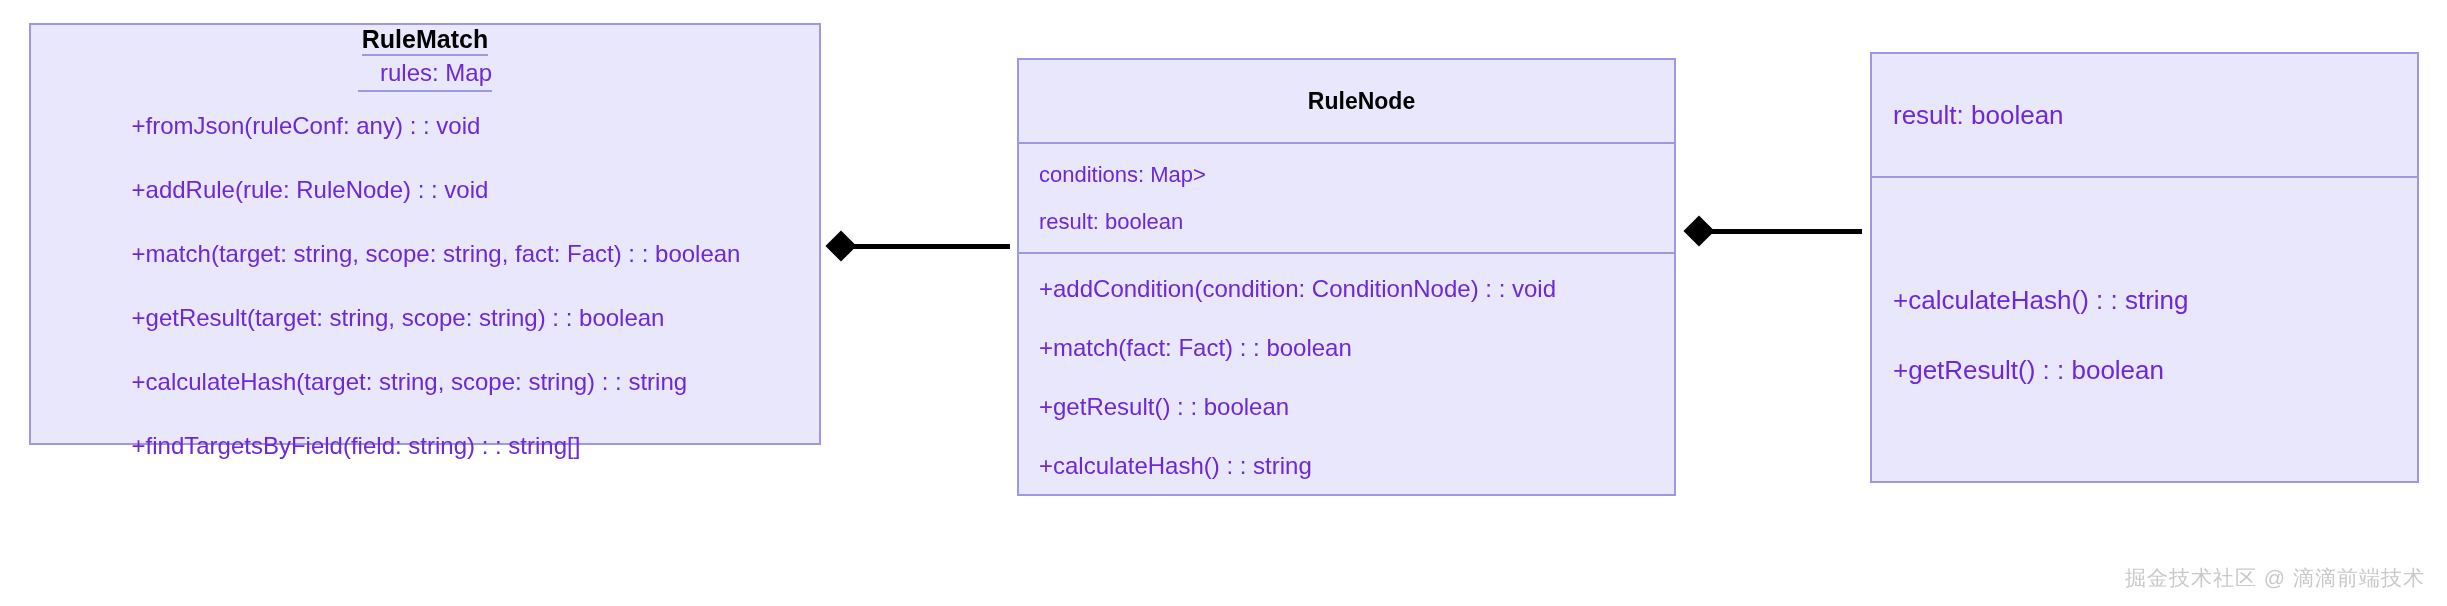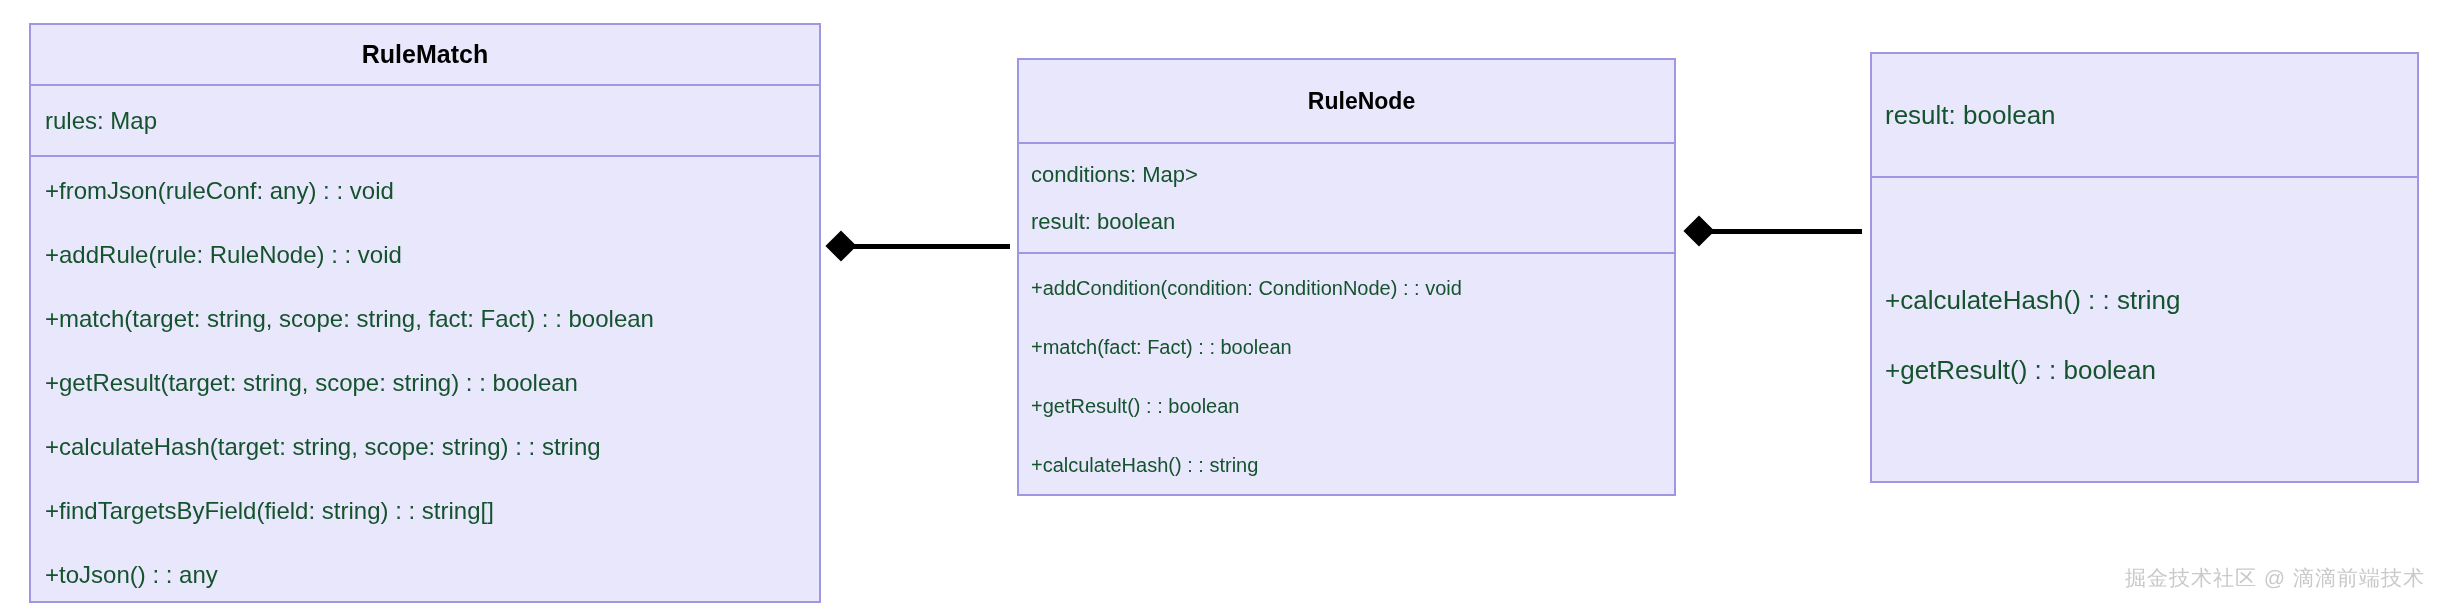--- a/index.html
+++ b/index.html
@@ -58,43 +58,44 @@
   .uml-ops {
     box-sizing: border-box;
     display: flex;
     flex-direction: column;
     justify-content: center;
     flex: 1 1 auto;
     gap: 12px;
   }
 
   .uml-line {
-    color: #14532d;
+    color: #6d28d9;
     white-space: nowrap;
     overflow: visible;
+    margin-left: 8px;
   }
 
   
   #class-rulematch {
-    left: 29px; top: 23px; width: 792px; height: 580px;
+    left: 29px; top: 23px; width: 792px; height: 422px; align-items: center;
   }
   #class-rulematch .uml-header { height: 71px; font-size: 25px; }
   #class-rulematch .uml-attrs  { height: 82px; padding-left: 14px; }
   #class-rulematch .uml-attrs .uml-line { font-size: 24px; line-height: 34px; }
   #class-rulematch .uml-ops    { padding-left: 14px; padding-top: 8px; }
   #class-rulematch .uml-ops .uml-line { font-size: 24px; line-height: 52px; }
 
   #class-rulenode {
     left: 1017px; top: 58px; width: 659px; height: 438px;
   }
   #class-rulenode .uml-header { height: 84px; font-size: 23px; padding-left: 30px; }
   #class-rulenode .uml-attrs  { height: 110px; padding-left: 12px; }
   #class-rulenode .uml-attrs .uml-line { font-size: 22px; line-height: 47px; }
   #class-rulenode .uml-ops    { padding-left: 12px; padding-top: 6px; }
-  #class-rulenode .uml-ops .uml-line { font-size: 20px; line-height: 47px; }
+  #class-rulenode .uml-ops .uml-line { font-size: 24px; line-height: 47px; }
 
   #class-conditionnode {
     left: 1870px; top: 52px; width: 549px; height: 431px;
   }
   #class-conditionnode .uml-header { height: 87px; font-size: 27px; }
   #class-conditionnode .uml-attrs  { height: 124px; padding-left: 13px; }
   #class-conditionnode .uml-attrs .uml-line { font-size: 26px; line-height: 40px; }
   #class-conditionnode .uml-ops    { padding-left: 13px; padding-top: 10px; }
   #class-conditionnode .uml-ops .uml-line { font-size: 26px; line-height: 58px; }
 
@@ -142,21 +143,20 @@
     <div class="uml-attrs">
       <div class="uml-line">rules: Map</div>
     </div>
     <div class="uml-ops">
       <div class="uml-line">+fromJson(ruleConf: any) : : void</div>
       <div class="uml-line">+addRule(rule: RuleNode) : : void</div>
       <div class="uml-line">+match(target: string, scope: string, fact: Fact) : : boolean</div>
       <div class="uml-line">+getResult(target: string, scope: string) : : boolean</div>
       <div class="uml-line">+calculateHash(target: string, scope: string) : : string</div>
       <div class="uml-line">+findTargetsByField(field: string) : : string[]</div>
-      <div class="uml-line">+toJson() : : any</div>
     </div>
   </div>
 
   <div class="uml-class" id="class-rulenode">
     <div class="uml-header">RuleNode</div>
     <div class="uml-attrs">
       <div class="uml-line">conditions: Map&gt;</div>
       <div class="uml-line">result: boolean</div>
     </div>
     <div class="uml-ops">

